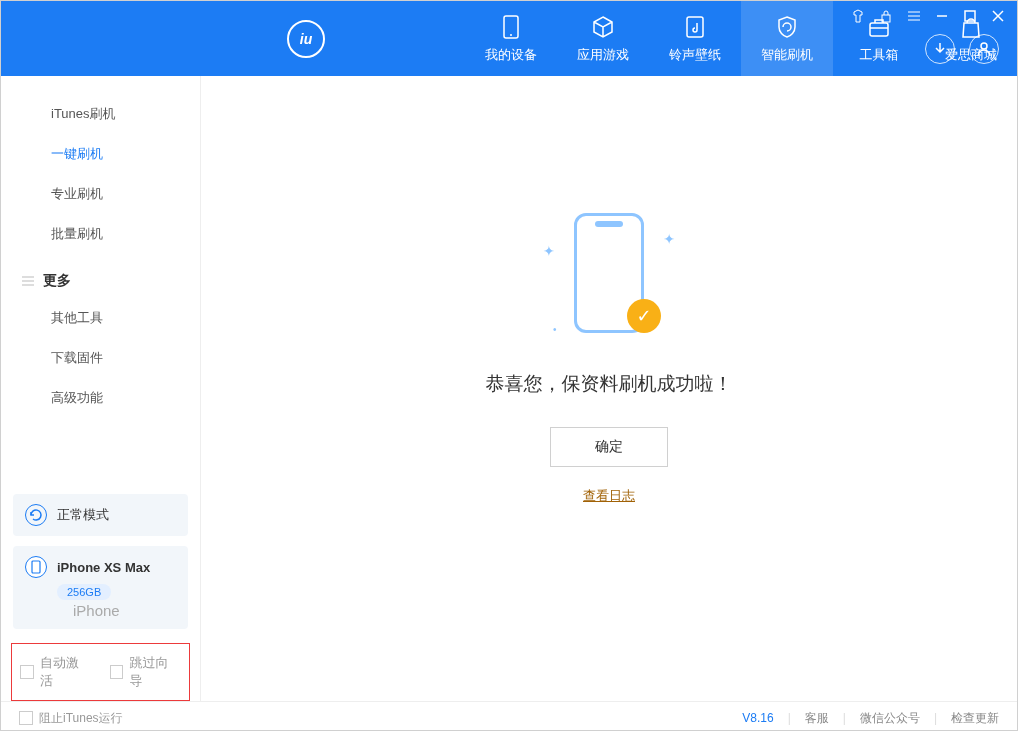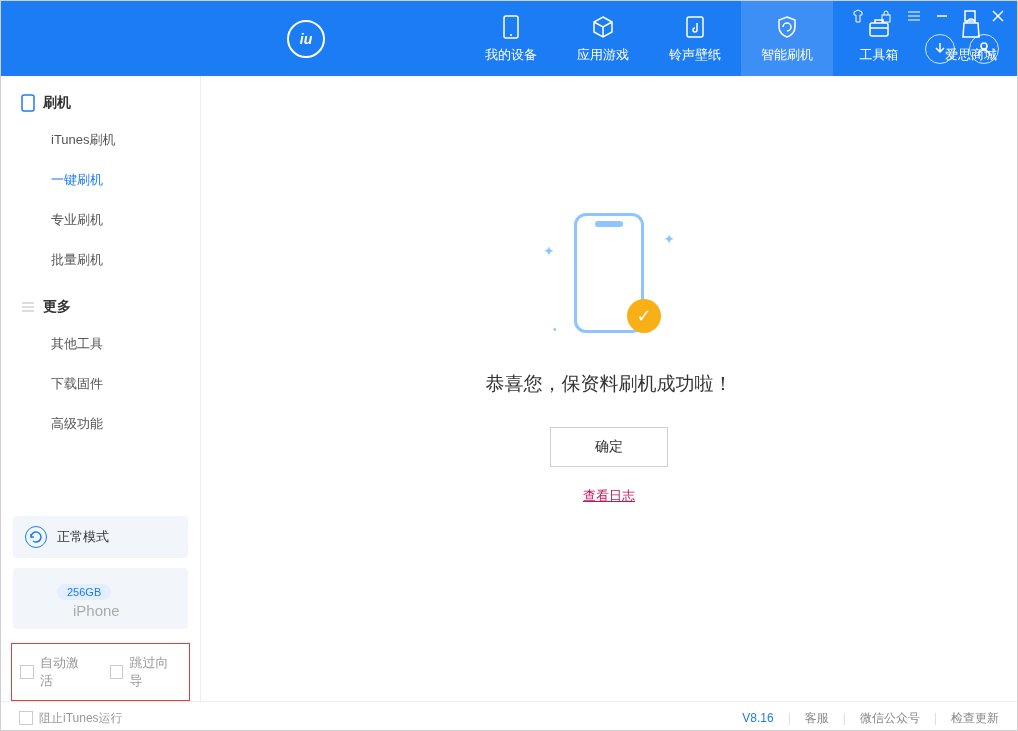--- a/index.html
+++ b/index.html
@@ -46,21 +46,21 @@
 .main { flex: 1; background: #fff; display: flex; flex-direction: column; align-items: center; justify-content: center; padding-bottom: 60px; }
 .illus { width: 120px; height: 130px; position: relative; margin-bottom: 28px; }
 .phone-shape { width: 70px; height: 120px; border: 3px solid #8ec5ff; border-radius: 12px; margin: 0 auto; position: relative; background: #fff; }
 .phone-shape::before { content: ""; position: absolute; top: 5px; left: 50%; transform: translateX(-50%); width: 28px; height: 6px; background: #8ec5ff; border-radius: 3px; }
 .check-circle { position: absolute; right: 8px; bottom: 10px; width: 34px; height: 34px; background: #f9b016; border-radius: 50%; display: flex; align-items: center; justify-content: center; color: #fff; font-size: 18px; }
 .sparkle { position: absolute; color: #8ec5ff; font-size: 14px; }
 .s1 { left: -6px; top: 30px; } .s2 { right: -6px; top: 18px; } .s3 { left: 4px; bottom: 8px; font-size: 10px; }
 
 .success-msg { font-size: 19px; color: #333; margin-bottom: 30px; }
 .ok-btn { border: 1px solid #d0d0d0; background: #fff; padding: 10px 44px; font-size: 14px; color: #333; cursor: pointer; margin-bottom: 20px; }
-.log-link { font-size: 13px; color: #be185d; cursor: pointer; text-decoration: underline; }
+.log-link { font-size: 13px; color: #a16207; cursor: pointer; text-decoration: underline; }
 
 .footer { height: 31px; border-top: 1px solid #eee; display: flex; align-items: center; padding: 16px 18px; font-size: 12px; color: #999; }
 .footer .cb { color: #999; }
 .footer-right { margin-left: auto; display: flex; align-items: center; gap: 14px; }
 .version { color: #1c7cf4; }
 .divider { color: #ddd; }
 .flink { color: #888; cursor: pointer; }
 </style>
 </head>
 <body>
@@ -177,26 +177,20 @@
           <line x1="1" y1="1" x2="11" y2="11" stroke="#fff" stroke-width="1.5"></line>
           <line x1="11" y1="1" x2="1" y2="11" stroke="#fff" stroke-width="1.5"></line>
         </svg>
       </span>
   </div>
 </div>
 
 <div class="body-area">
   <div class="sidebar">
     <div class="side-section">
-      <div class="side-header">
-        <svg width="14" height="18" viewBox="0 0 14 18">
-            <rect x="1" y="1" width="12" height="16" rx="2" fill="none" stroke="#1c7cf4" stroke-width="1.5"></rect>
-          </svg>
-        <span>刷机</span>
-      </div>
       <div class="side-item">iTunes刷机</div>
       <div class="side-item active">一键刷机</div>
       <div class="side-item">专业刷机</div>
       <div class="side-item">批量刷机</div>
     </div>
     <div class="side-section">
       <div class="side-header">
         <svg width="14" height="12" viewBox="0 0 14 12">
             <line x1="1" y1="2" x2="13" y2="2" stroke="#bbb"></line>
             <line x1="1" y1="6" x2="13" y2="6" stroke="#bbb"></line>
@@ -213,20 +207,28 @@
       <div class="mode-card">
         <span class="mode-icon">
             <svg width="14" height="14" viewBox="0 0 14 14">
               <path d="M2 7 A5 5 0 1 1 4 11" fill="none" stroke="#1c7cf4" stroke-width="1.5"></path>
               <path d="M2 4 L2 7 L5 7" fill="none" stroke="#1c7cf4" stroke-width="1.5"></path>
             </svg>
           </span>
         <span>正常模式</span>
       </div>
       <div class="device-card">
+        <div class="dev-row">
+          <span class="dev-phone-icon">
+              <svg width="10" height="14" viewBox="0 0 10 14">
+                <rect x="1" y="1" width="8" height="12" rx="1" fill="none" stroke="#1c7cf4" stroke-width="1.2"></rect>
+              </svg>
+            </span>
+          <span>iPhone XS Max</span>
+        </div>
         <span class="storage-badge">256GB</span>
         <div class="dev-type">iPhone</div>
       </div>
     </div>
 
     <div class="checkbox-row">
       <label class="cb">
           <span class="cb-box"></span>
           <span>自动激活</span>
         </label>

